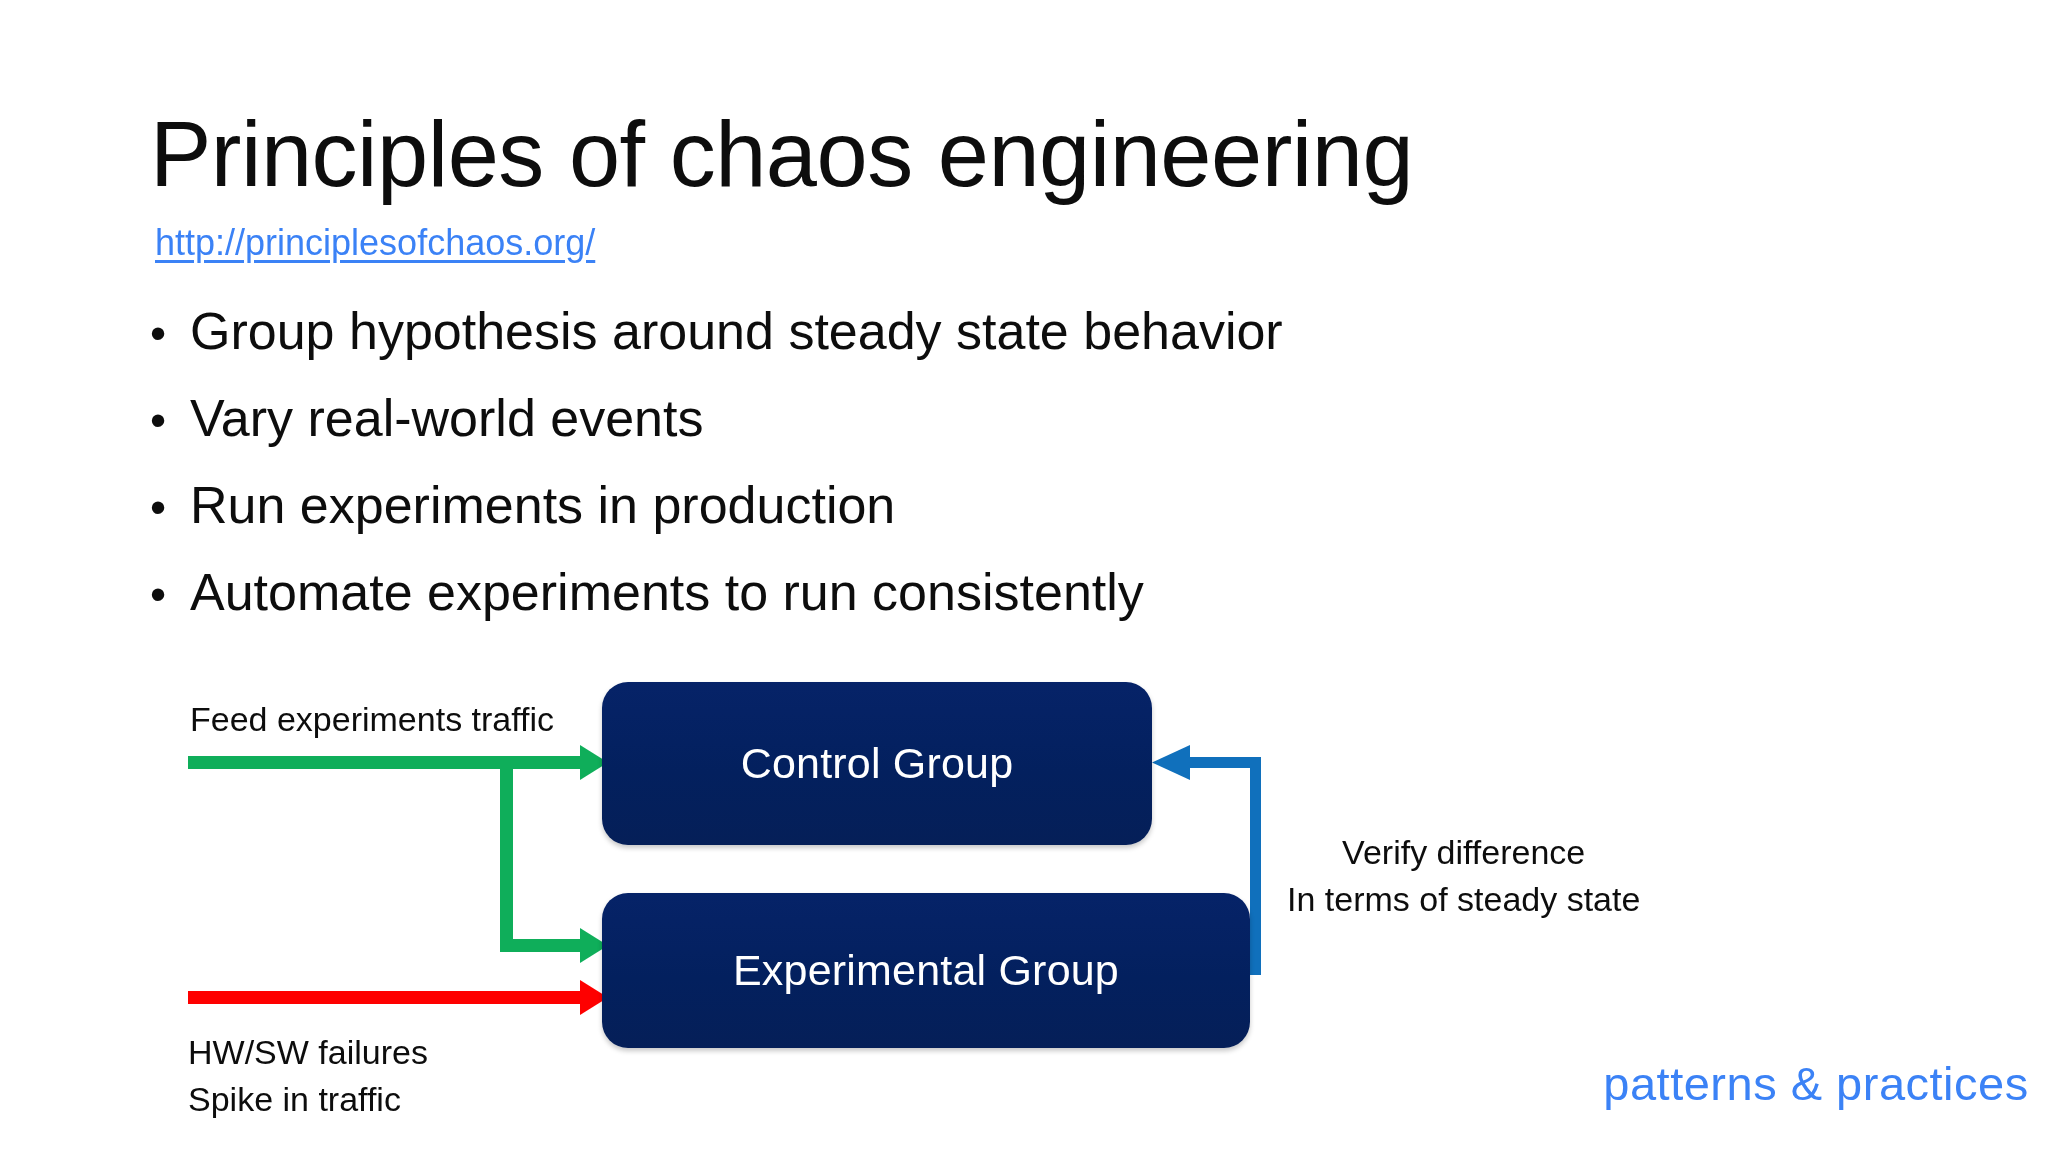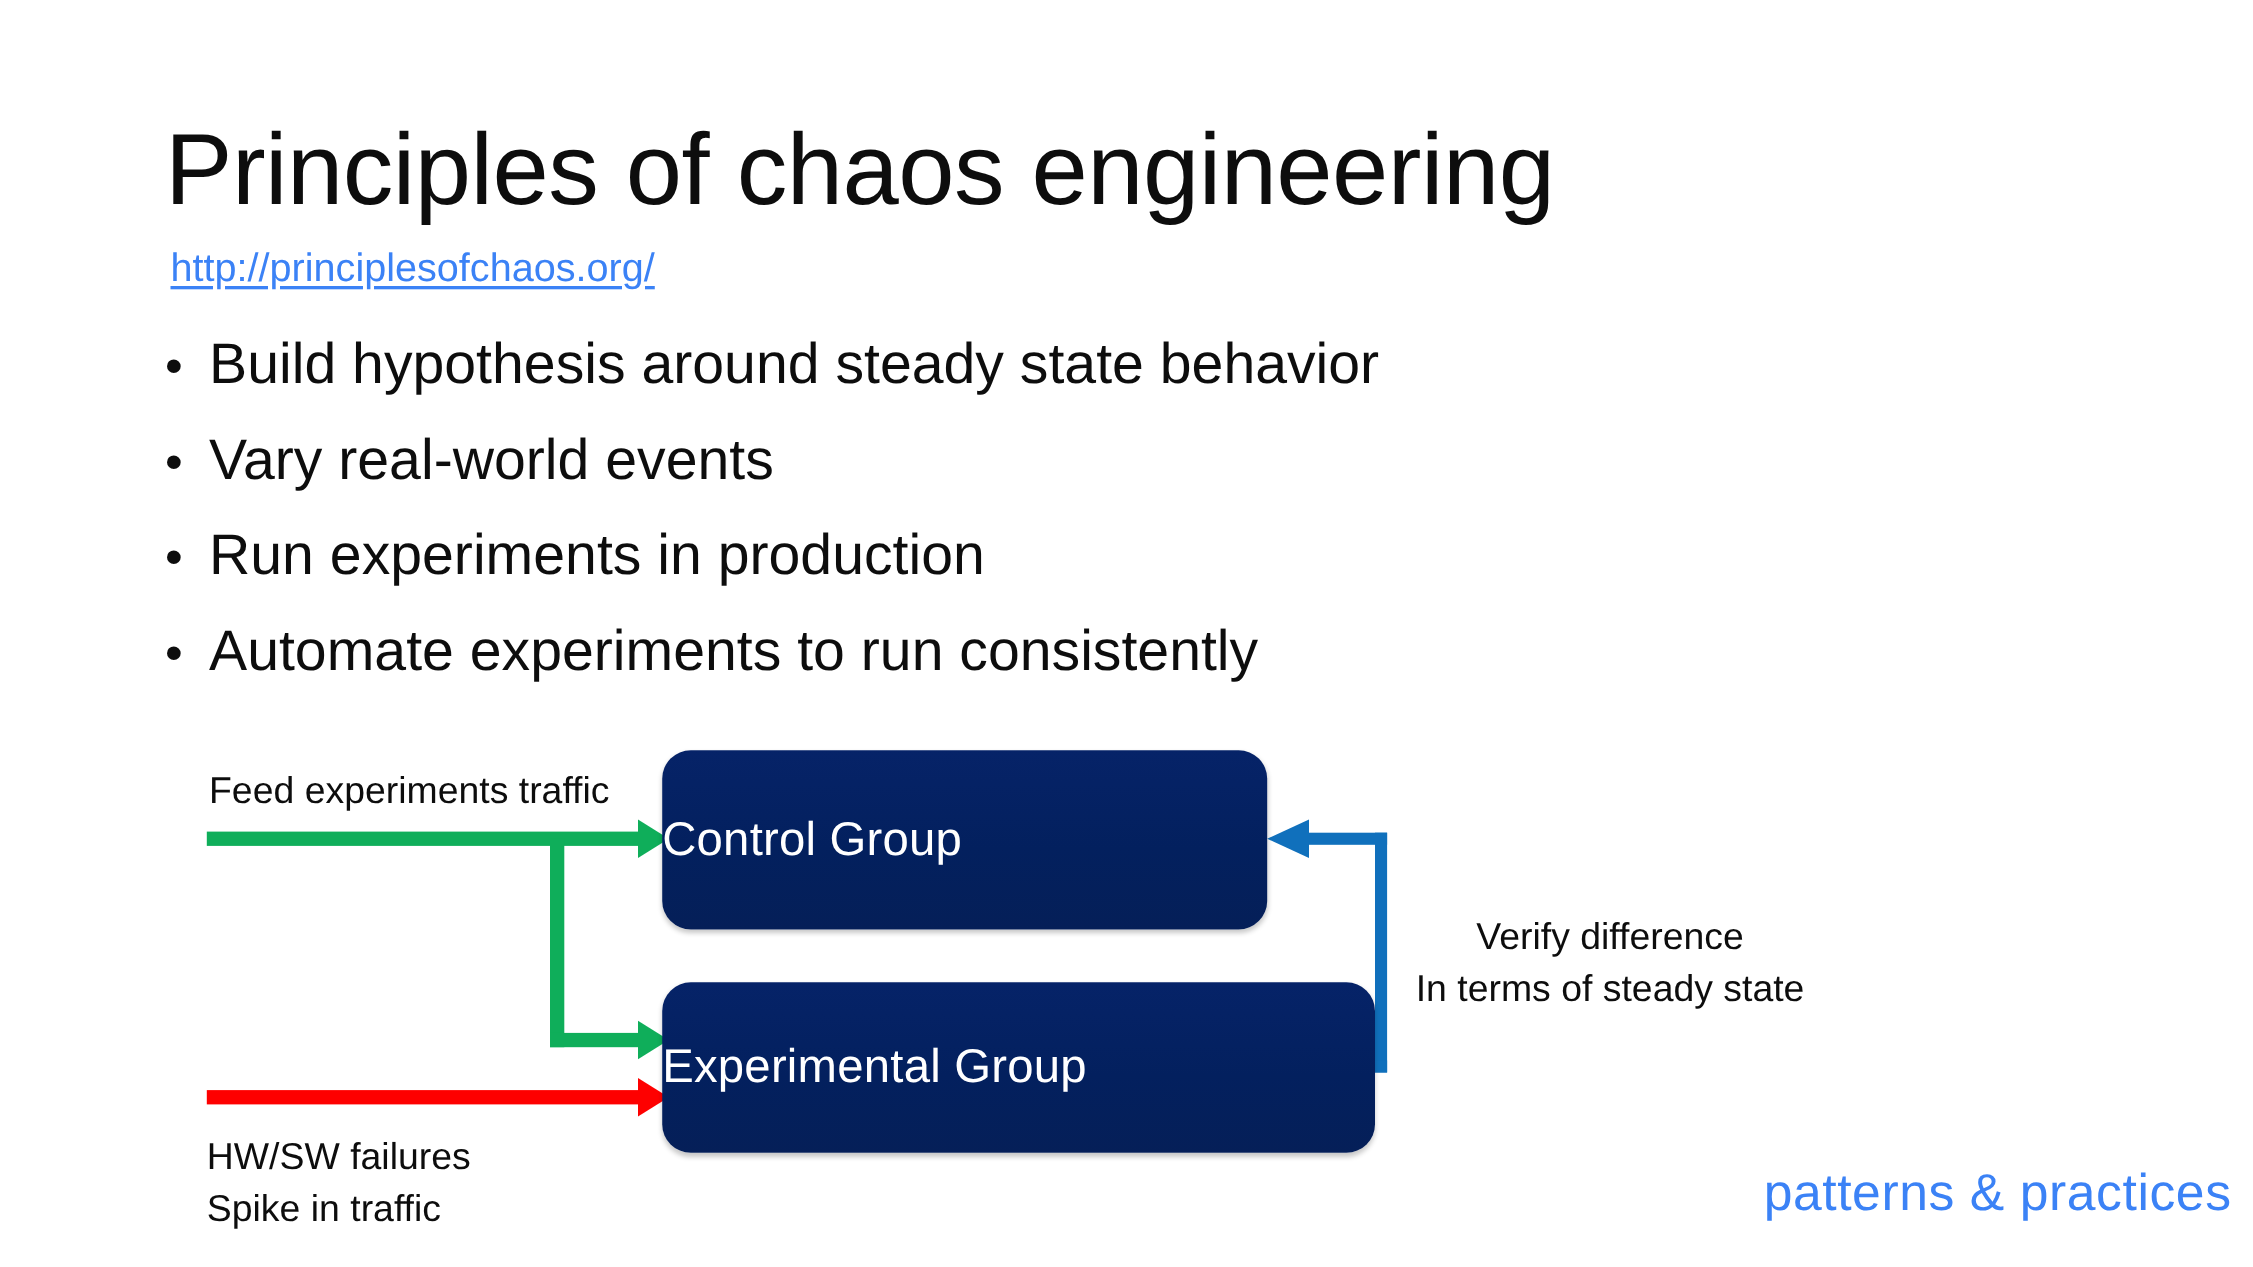--- a/index.html
+++ b/index.html
@@ -85,21 +85,21 @@
   }
   #diagram svg { display: block; }
 
   .proc-box {
     position: absolute;
     background: linear-gradient(180deg, #062368 0%, #03205e 55%, #051f58 100%);
     border-radius: 26px;
     box-shadow: 0 3px 5px rgba(0,0,0,0.22);
     display: flex;
     align-items: center;
-    justify-content: flex-start;
+    justify-content: center;
     color: #ffffff;
     font-size: 43px;
     letter-spacing: 0.2px;
     cursor: default;
   }
   #box-control {
     left: 602px;
     top: 682px;
     width: 550px;
     height: 163px;
@@ -153,21 +153,21 @@
 
 <div id="slide">
 
   <div id="title">Principles of chaos engineering</div>
 
   <a id="subtitle-link">http://principlesofchaos.org/</a>
 
   <div id="bullets">
     <div class="bullet-row">
       <span class="bullet-dot">•</span>
-      <span class="bullet-text">Build hypothesis around steady state behavior</span>
+      <span class="bullet-text">Group hypothesis around steady state behavior</span>
     </div>
     <div class="bullet-row">
       <span class="bullet-dot">•</span>
       <span class="bullet-text">Vary real-world events</span>
     </div>
     <div class="bullet-row">
       <span class="bullet-dot">•</span>
       <span class="bullet-text">Run experiments in production</span>
     </div>
     <div class="bullet-row">

